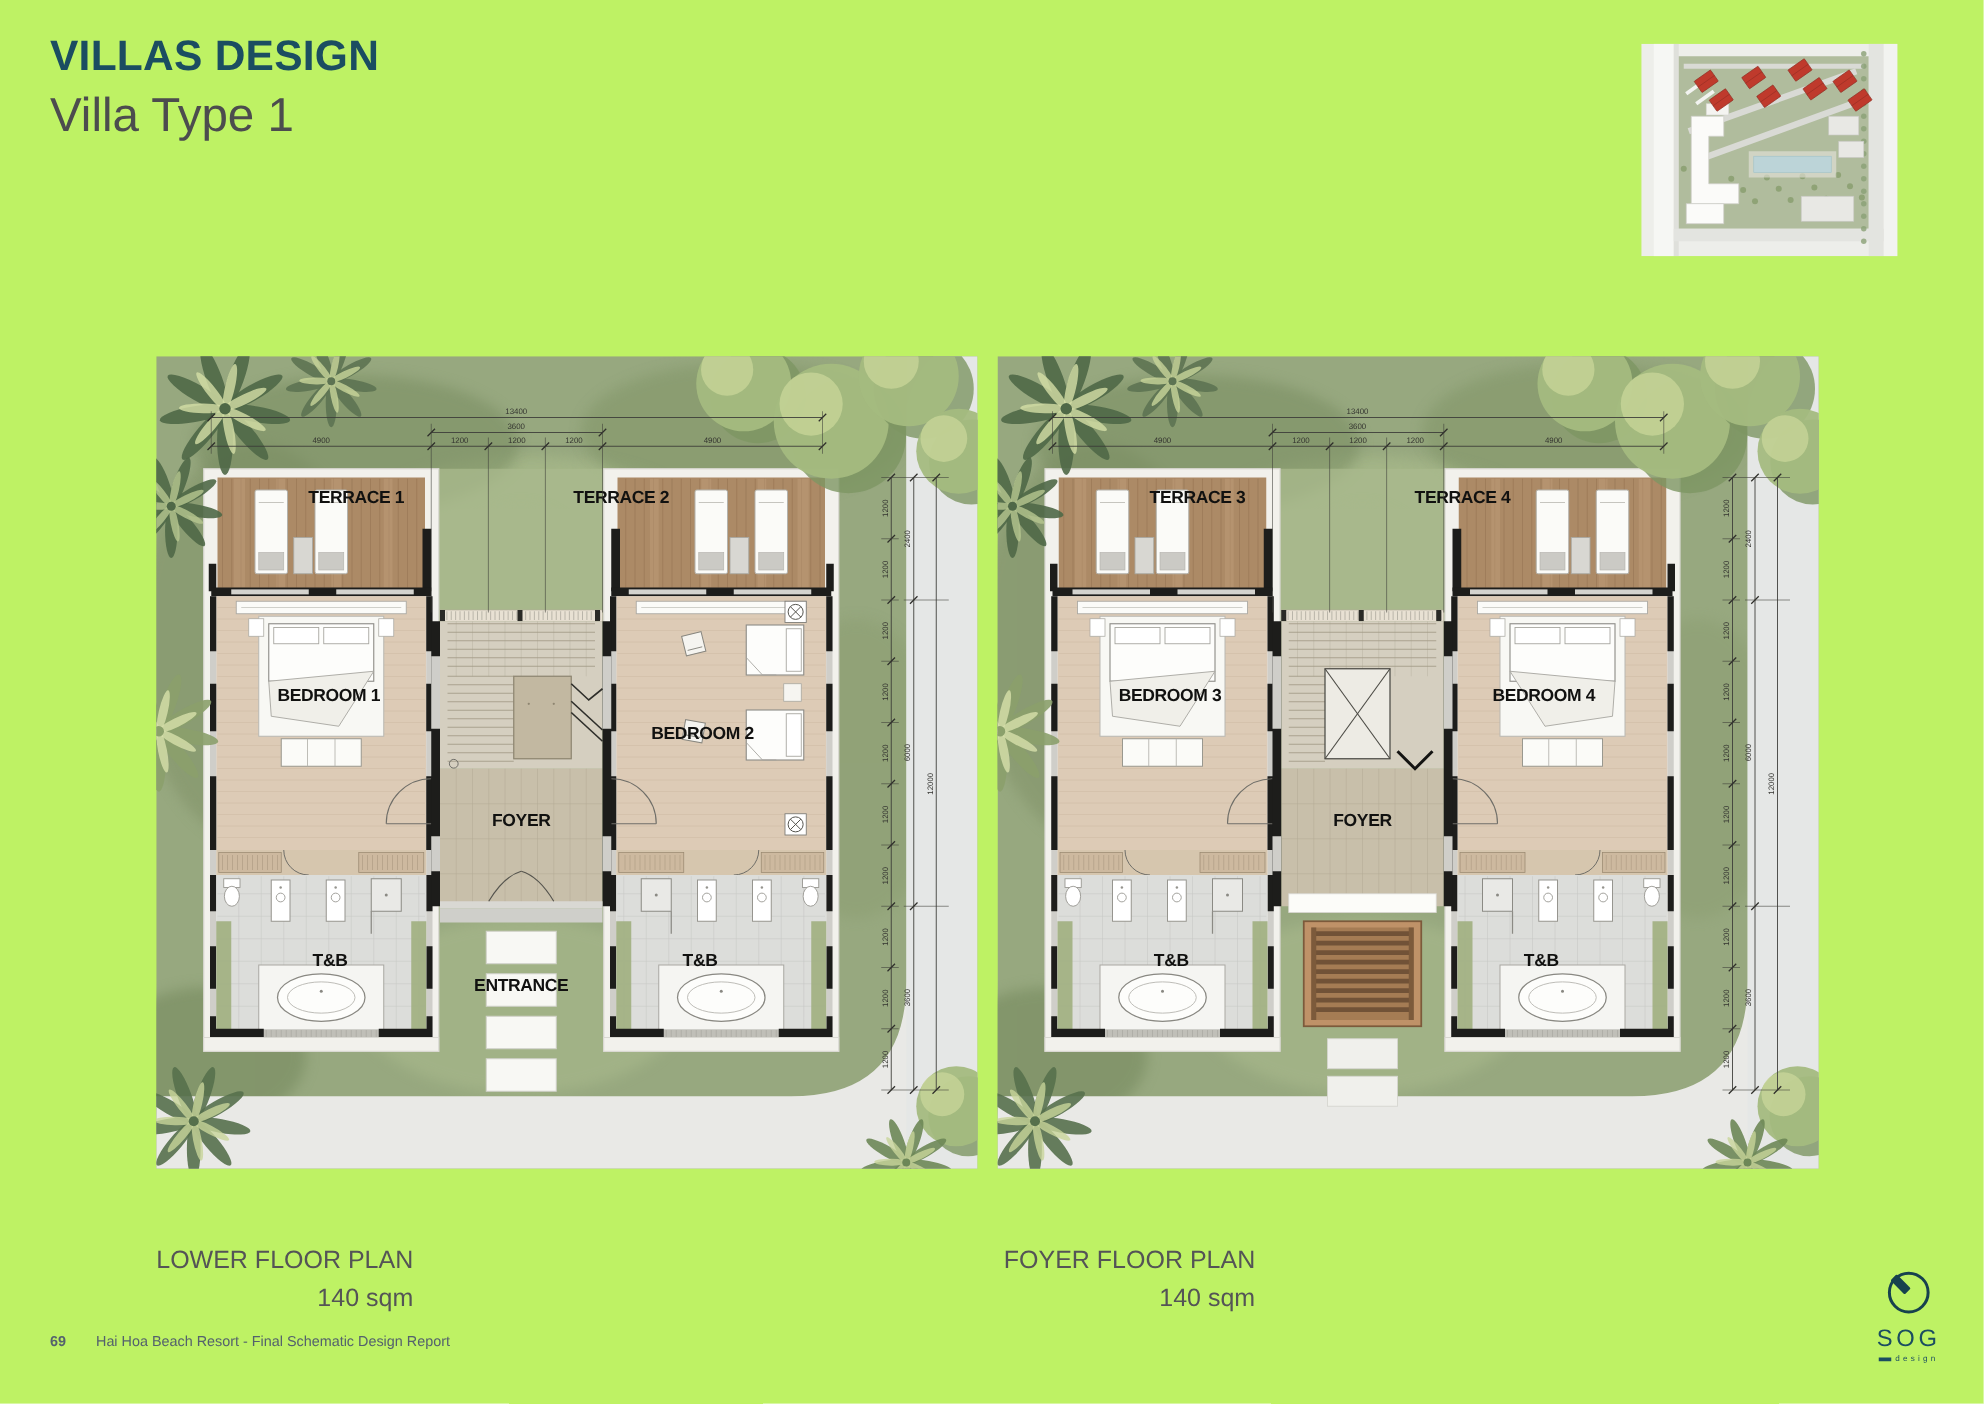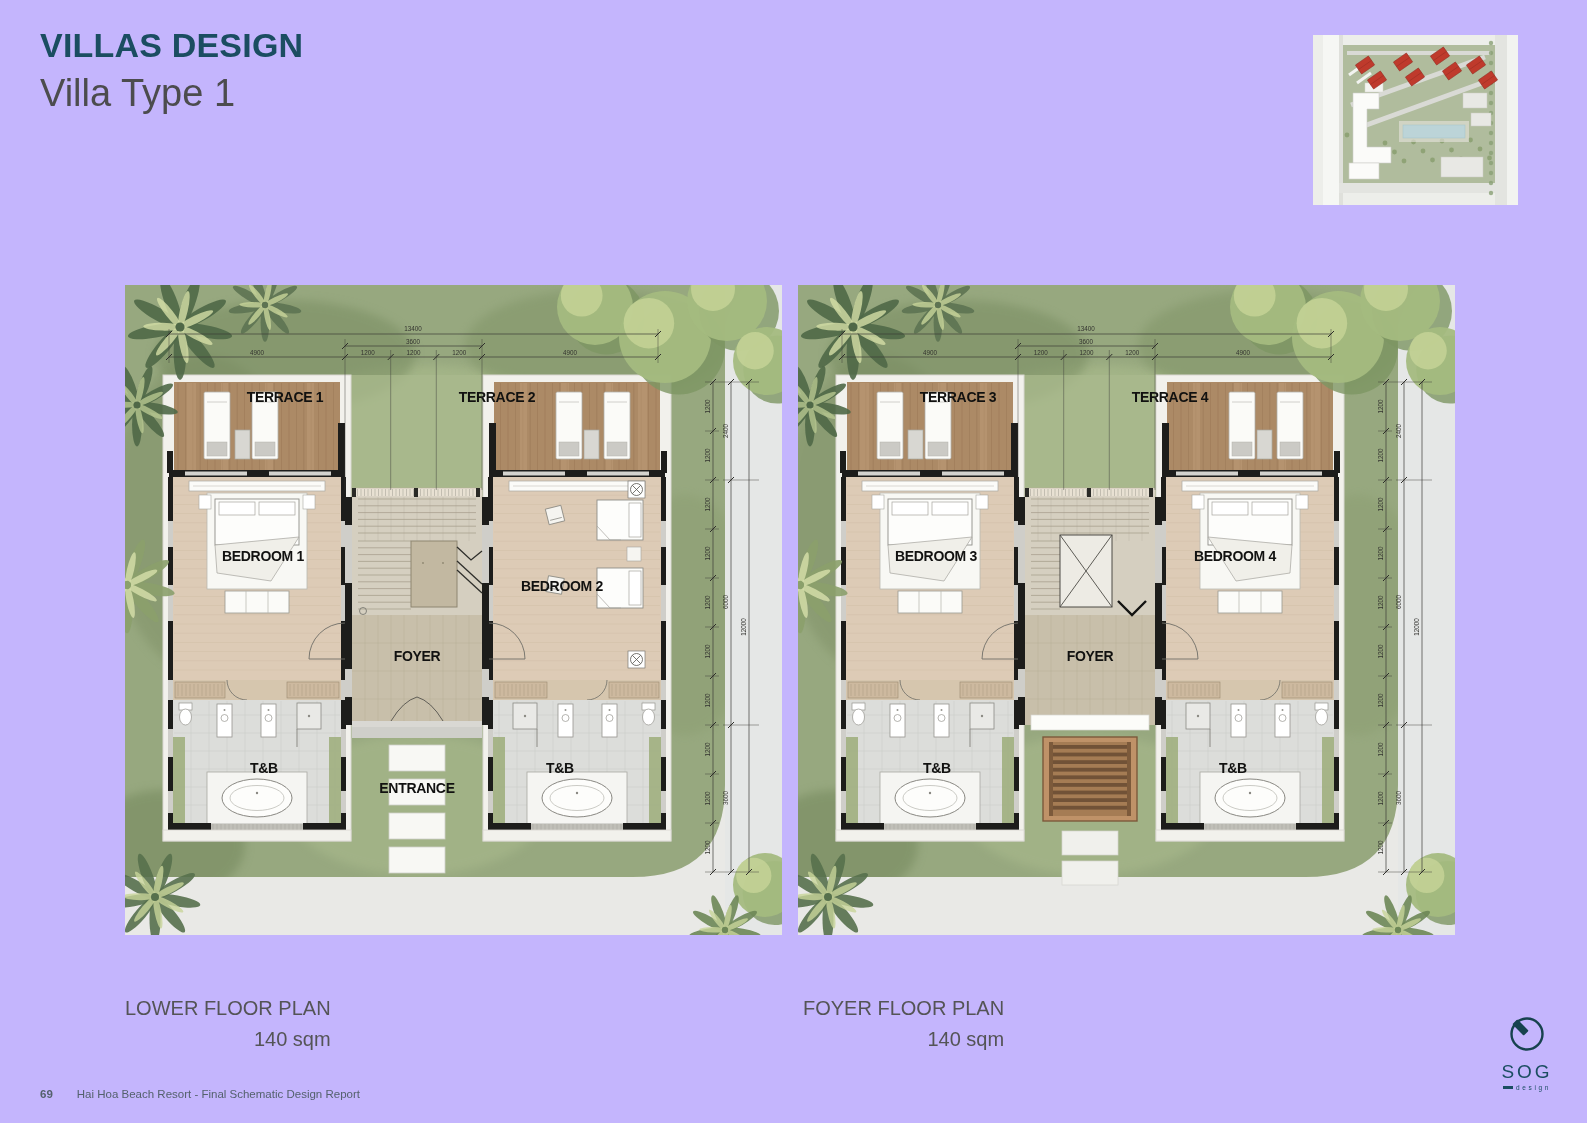--- a/index.html
+++ b/index.html
@@ -1,28 +1,28 @@
 <!DOCTYPE html>
 <html style="--accent: #1b4d61;"><head>
 <meta charset="utf-8">
 <style>
   html,body{margin:0;padding:0;background:#ffffff;}
-  .page{position:relative;width:1587px;height:1123px;background:#c4b5fd;
+  .page{position:relative;width:1587px;height:1123px;background:#bef264;
         font-family:"Liberation Sans",sans-serif;overflow:hidden;}
   .title{position:absolute;left:40px;top:26px;font-size:34px;font-weight:700;
          color:var(--accent,#1b4d61);letter-spacing:.2px;}
   .subtitle{position:absolute;left:40px;top:72px;font-size:38px;font-weight:400;color:#4c4c4e;}
   #siteplan{position:absolute;left:1313px;top:35px;width:205px;height:170px;}
   .plan-svg{position:absolute;top:285px;width:657px;height:650px;}
   #plan0{left:125px;} #plan1{left:798px;}
   .caption{position:absolute;top:994px;font-size:20px;color:#545456;line-height:1.42;}
   .cap0{left:125px;} .cap1{left:803px;}
   .caption .area{margin-top:3px;text-align:right;}
   .footer{position:absolute;left:40px;top:1068px;font-size:11.5px;color:#54616d;
-          display:flex;gap:24px;align-items:baseline;margin-top:20px;}
+          display:flex;gap:24px;align-items:baseline;}
   .pageno{font-weight:700;}
   .logo{position:absolute;left:1492px;top:1012px;width:70px;text-align:center;}
   .logo svg{width:44px;height:44px;display:block;margin:0 auto;}
   .logo-name{font-size:19px;letter-spacing:3px;margin-top:5px;color:var(--accent,#17424e);}
   .logo-sub-row{display:flex;align-items:center;justify-content:center;gap:3px;margin-top:1px;}
   .logo-dash{width:10px;height:3px;background:var(--accent,#17424e);display:inline-block;}
   .logo-sub{font-size:6.5px;letter-spacing:2.6px;color:var(--accent,#17424e);}
 </style>
 </head>
 <body>

